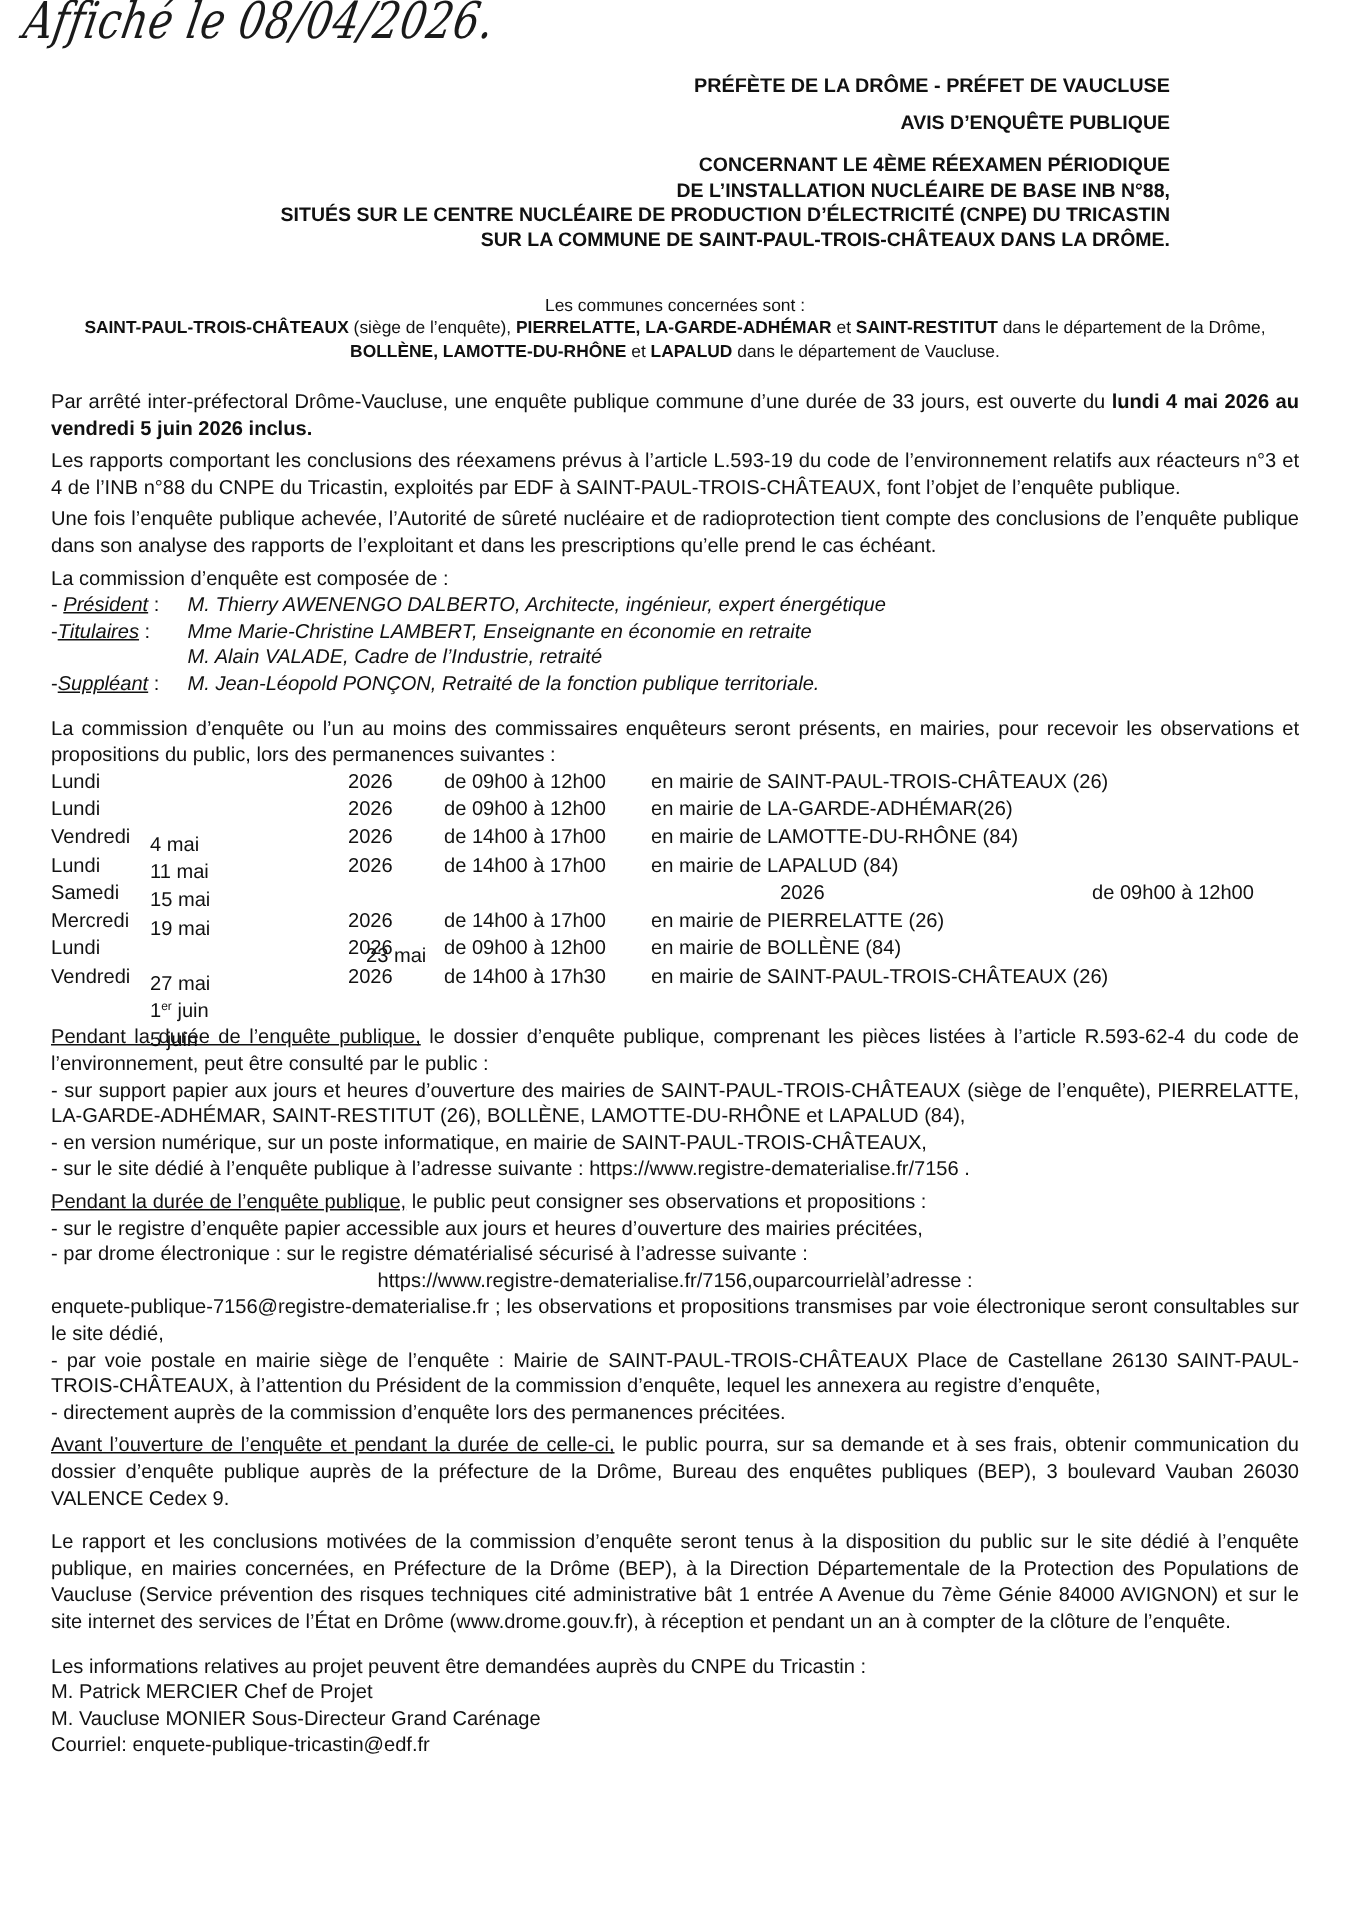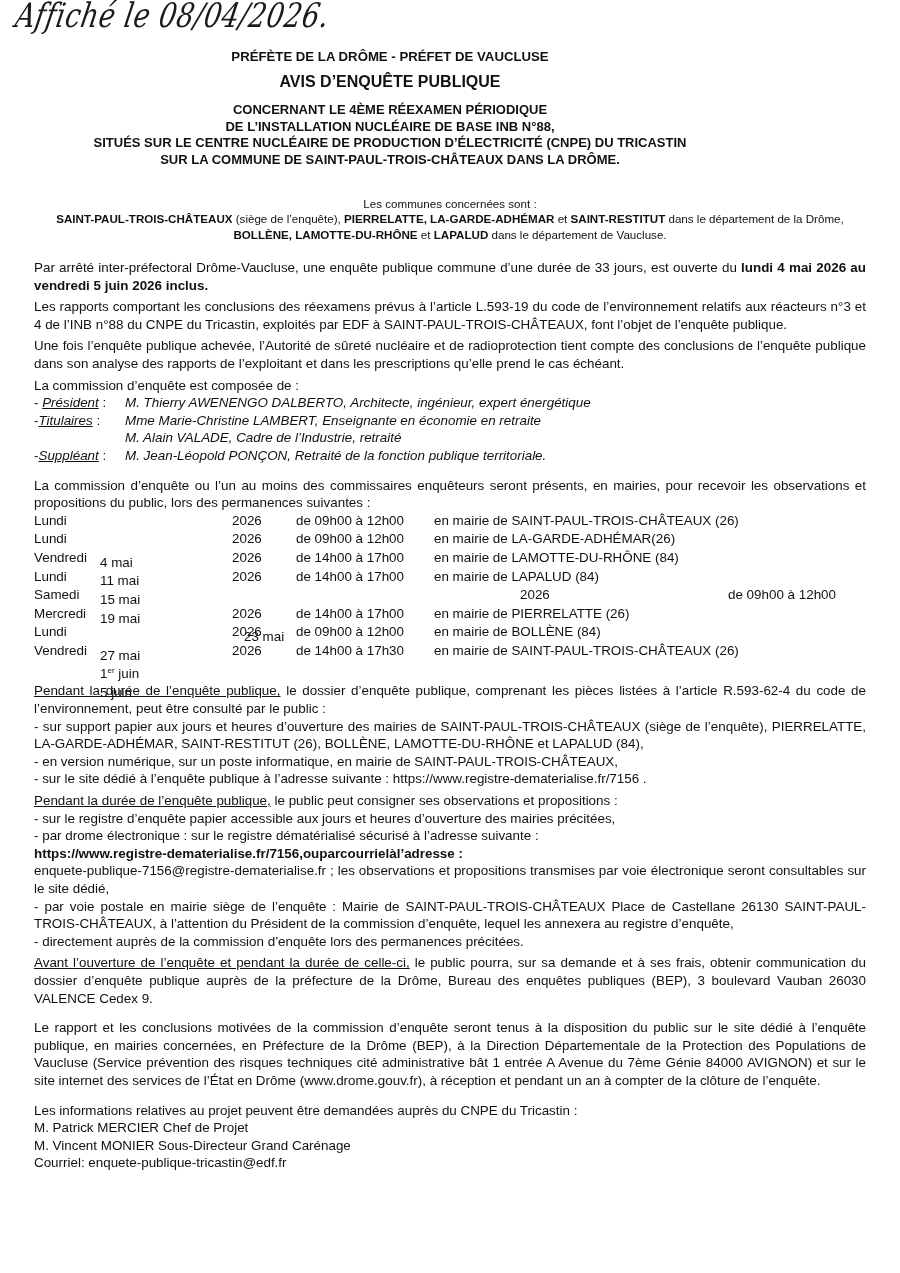--- a/index.html
+++ b/index.html
@@ -15,43 +15,43 @@
     position: absolute; left: 18px; top: 4px;
     font-family: "DejaVu Serif", serif;
     font-style: italic;
     font-size: 27px;
     letter-spacing: 0.5px;
     color: #1a1a1a;
     transform: skewX(-10deg) scaleY(1.25);
     transform-origin: left top;
     font-weight: 300;
   }
-  .titles { position: absolute; left: 0; width: 780px; text-align: center; font-weight: bold; }
+  .titles { position: absolute; left: 0; width: 780px; text-align: right; font-weight: bold; }
   .t1 { top: 48px; font-size: 13.2px; }
-  .t2 { top: 73px; font-size: 16px; }
+  .t2 { top: 73px; font-size: 13px; }
   .t3 { top: 102px; font-size: 13.0px; line-height: 16.6px; }
   .communes { position: absolute; left: 40px; width: 820px; top: 196px; text-align: center; font-size: 11.6px; line-height: 15.4px; }
   .communes .lead { font-weight: normal; }
   .content { position: absolute; left: 34px; width: 832px; top: 259px; }
   p.j { text-align: justify; }
   .gap { height: 4px; }
   .gap-big { height: 12px; }
   b { font-weight: bold; }
   u.lead { text-decoration: underline; }
   .role { display: inline-block; width: 91px; }
   .role i { font-style: italic; text-decoration: underline; }
   .cm-row { display: flex; }
   .cm-val { flex: 1; font-style: italic; }
   .sched-row { display: flex; height: 18.6px; line-height: 18.6px; justify-content: space-between; }
   .c-day { width: 66px; }
   .c-date { width: 132px; margin-top: 42px; }
   .c-year { width: 64px; }
   .c-time { width: 138px; }
   .c-loc { flex: 1; }
-  .spread { display: flex; justify-content: flex-start; font-weight: bold; }
+  .spread { display: flex; justify-content: center; }
   sup { font-size: 8px; line-height: 0; vertical-align: 5px; }
 </style>
 </head>
 <body>
 
 <div class="handwritten">Affiché le 08/04/2026.</div>
 
 <div class="titles t1">PRÉFÈTE DE LA DRÔME - PRÉFET DE VAUCLUSE</div>
 <div class="titles t2">AVIS D’ENQUÊTE PUBLIQUE</div>
 <div class="titles t3">
@@ -176,16 +176,16 @@
     <p class="j">- directement auprès de la commission d’enquête lors des permanences précitées.</p>
   </div>
   <div class="gap"></div>
   <p class="j"><u class="lead">Avant l’ouverture de l’enquête et pendant la durée de celle-ci,</u><span> le public pourra, sur sa demande et à ses frais, obtenir communication du dossier d’enquête publique auprès de la préfecture de la Drôme, Bureau des enquêtes publiques (BEP), 3 boulevard Vauban 26030 VALENCE Cedex 9.</span></p>
   <div class="gap-big"></div>
   <p class="j">Le rapport et les conclusions motivées de la commission d’enquête seront tenus à la disposition du public sur le site dédié à l’enquête publique, en mairies concernées, en Préfecture de la Drôme (BEP), à la Direction Départementale de la Protection des Populations de Vaucluse (Service prévention des risques techniques cité administrative bât 1 entrée A Avenue du 7ème Génie 84000 AVIGNON) et sur le site internet des services de l’État en Drôme (www.drome.gouv.fr), à réception et pendant un an à compter de la clôture de l’enquête.</p>
   <div class="gap-big"></div>
   <div>
     <p>Les informations relatives au projet peuvent être demandées auprès du CNPE du Tricastin :</p>
     <p>M. Patrick MERCIER Chef de Projet</p>
-    <p>M. Vincent MONIER Sous-Directeur Grand Carénage</p>
+    <p>M. Vaucluse MONIER Sous-Directeur Grand Carénage</p>
     <p>Courriel: enquete-publique-tricastin@edf.fr</p>
   </div>
 </div>
 
 </body></html>

